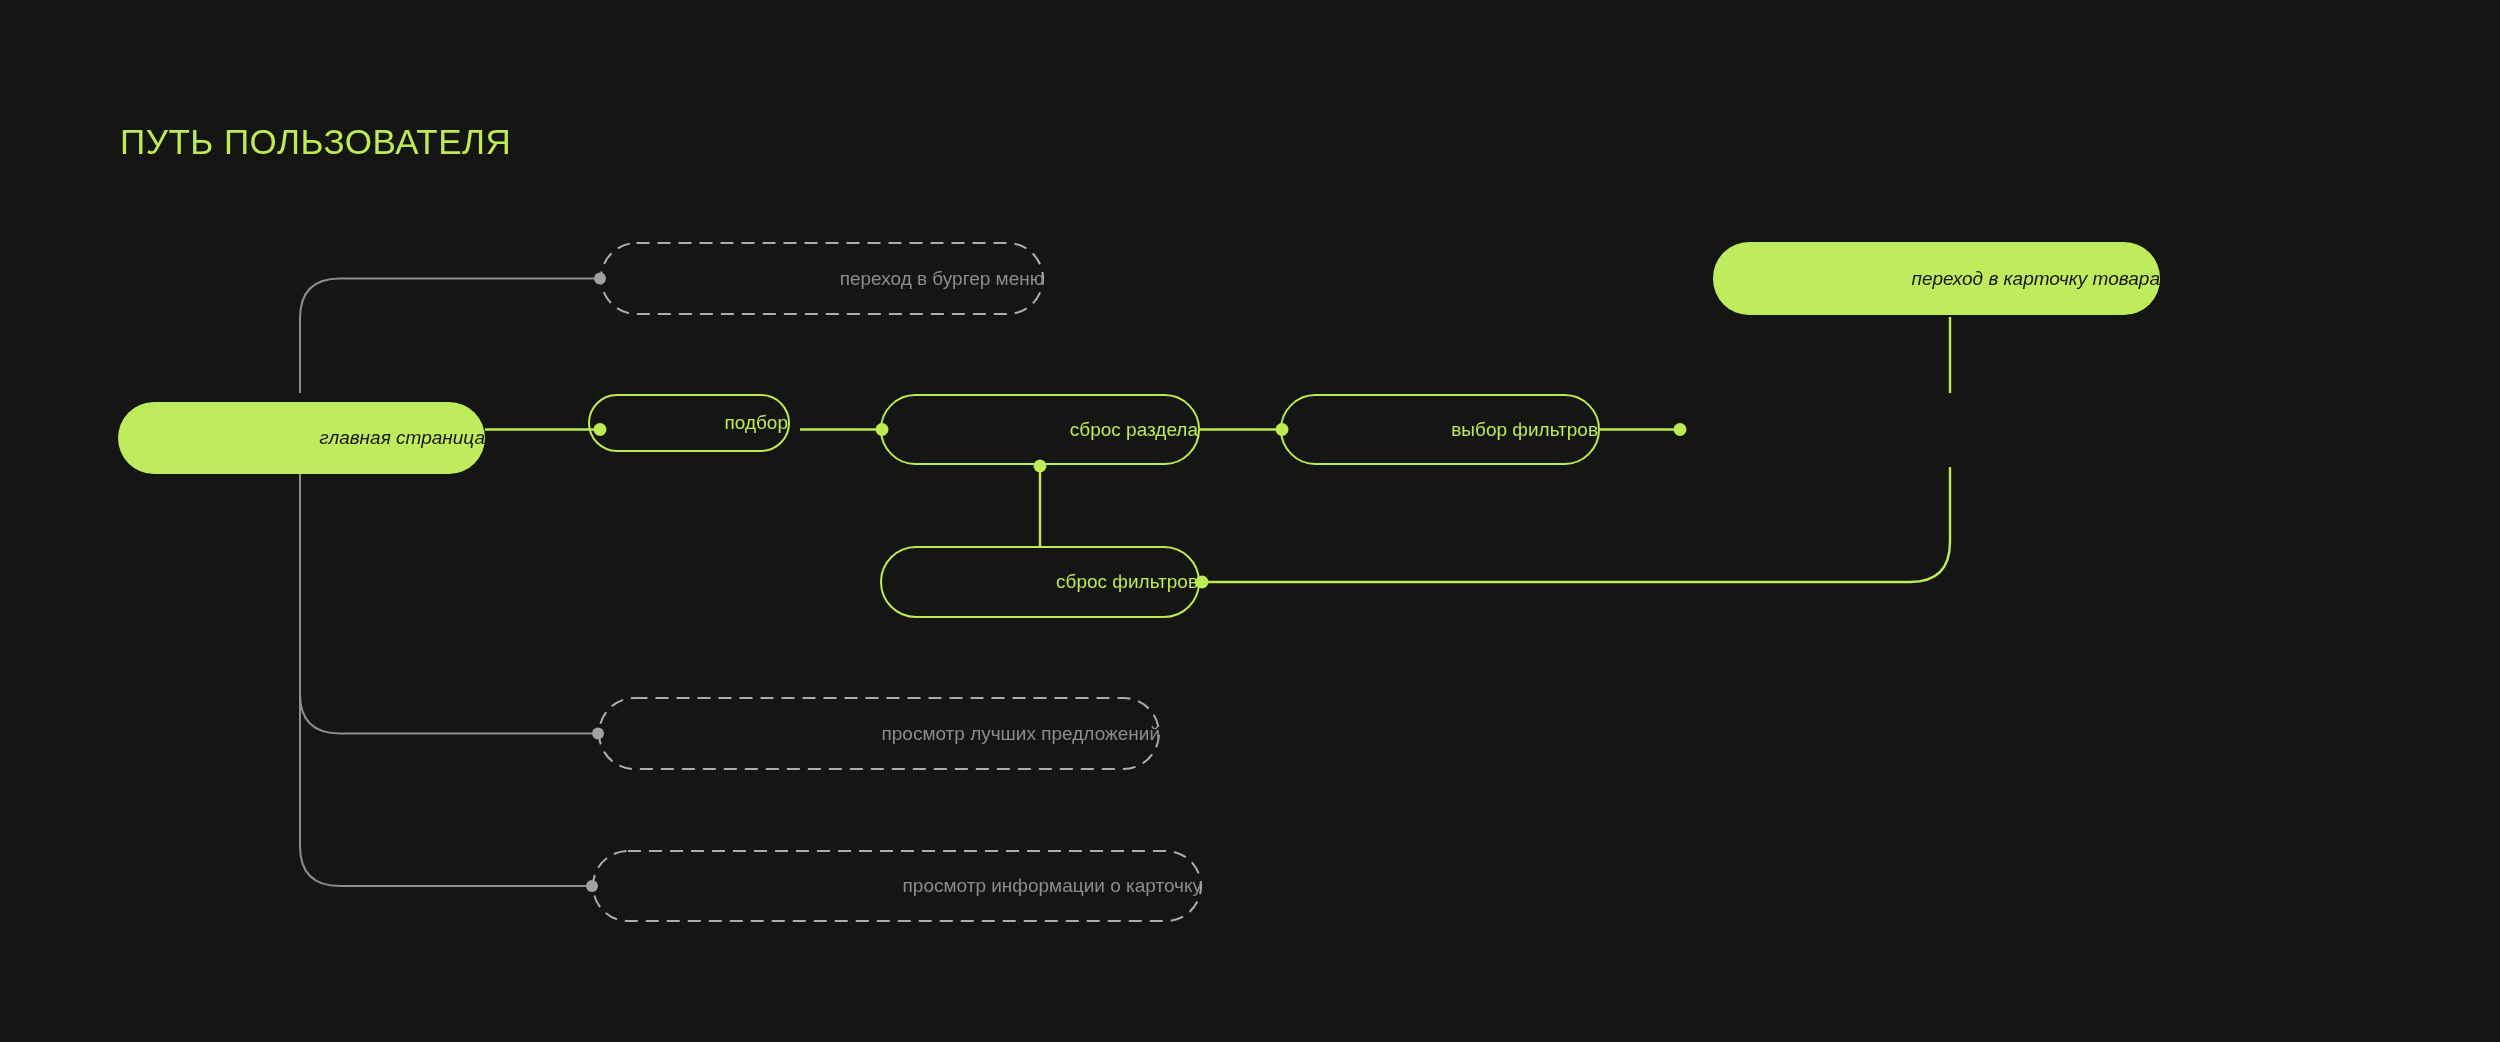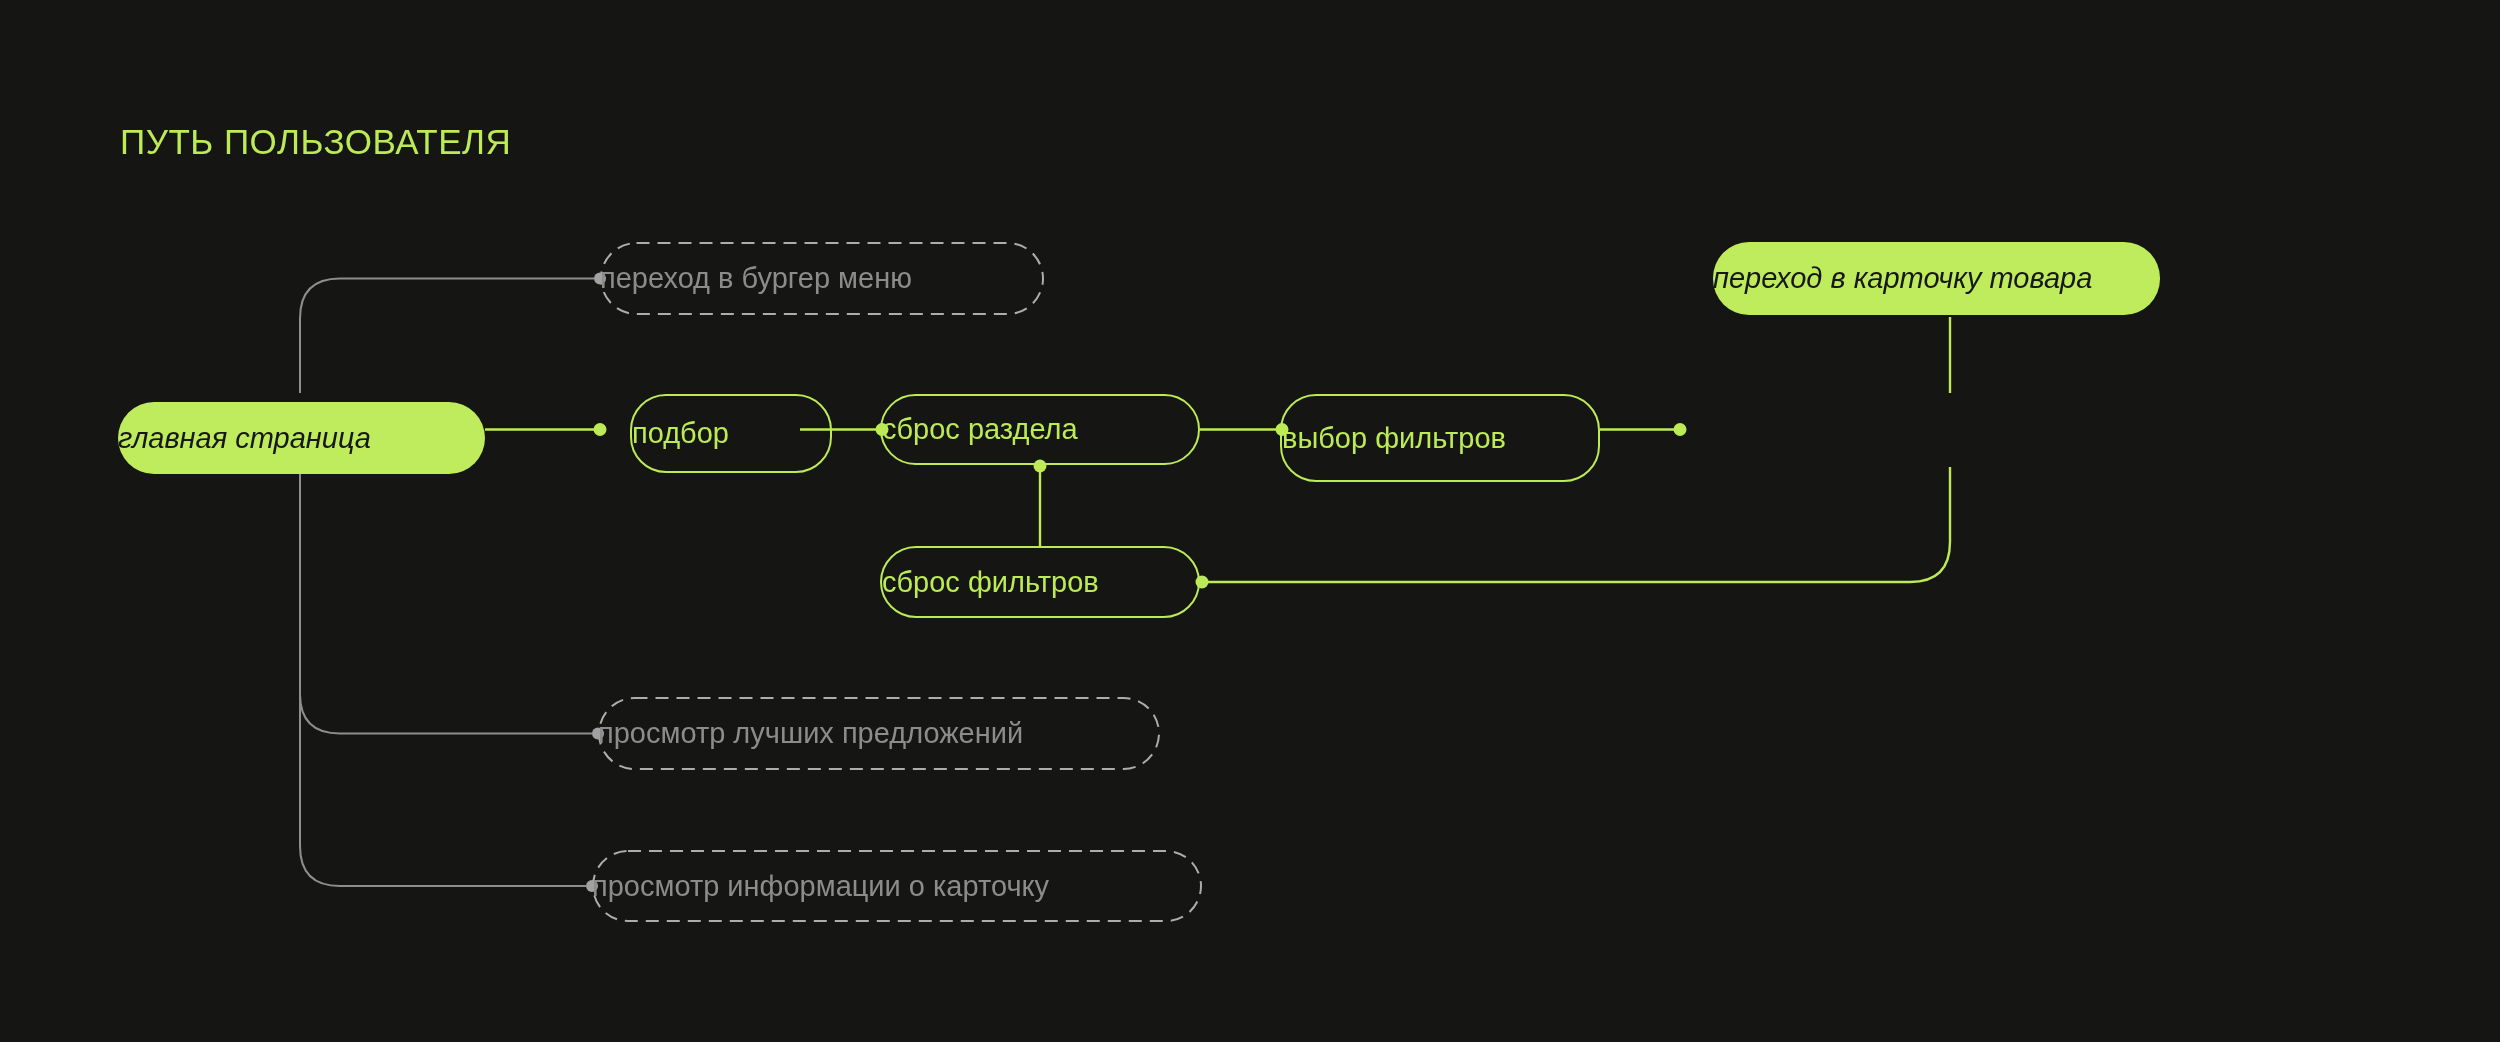--- a/index.html
+++ b/index.html
@@ -19,32 +19,32 @@
   .wire-green{stroke:var(--accent);stroke-width:2.4;fill:none;}
   .dash-rect{stroke:var(--dash-gray);stroke-width:2;fill:none;stroke-dasharray:13 8;}
   .dot-gray{fill:#A2A2A2;}
   .dot-green{fill:var(--accent);}
   .page-title{
     position:absolute;left:120px;top:122px;
     font-size:35px;font-weight:400;letter-spacing:.5px;
     color:var(--accent);white-space:nowrap;
   }
   .node{
-    position:absolute;display:flex;align-items:center;justify-content:flex-start;
-    border-radius:36px;font-size:29px;white-space:nowrap;
+    position:absolute;display:flex;align-items:center;justify-content:flex-end;
+    border-radius:36px;font-size:19px;white-space:nowrap;
   }
   .node.filled{background:var(--accent-fill);color:var(--dark-text);font-weight:500;font-style:italic;}
   .node.outlined{border:2px solid var(--accent);color:var(--accent);font-weight:400;}
   .node.dashed{color:var(--muted-text);font-weight:300;}
   
   #n-main   {left:118px; top:402px; width:367px; height:72px;}
   #n-burger {left:600px; top:242px; width:444px; height:73px;}
-  #n-podbor {left:630px; top:394px; width:202px; height:79px;}
+  #n-podbor {left:588px; top:394px; width:202px; height:58px;}
   #n-razdel {left:880px; top:394px; width:320px; height:71px;}
-  #n-filters{left:1280px;top:394px; width:320px; height:88px;}
+  #n-filters{left:1280px;top:394px; width:320px; height:71px;}
   #n-results{left:1678px;top:394px; width:486px; height:71px;}
   #n-card   {left:1713px;top:242px; width:447px; height:73px;}
   #n-reset  {left:880px; top:546px; width:320px; height:72px;}
   #n-best   {left:598px; top:697px; width:562px; height:73px;}
   #n-about  {left:592px; top:850px; width:610px; height:72px;}
 </style>
 </head>
 <body>
 
 <div class="canvas">

